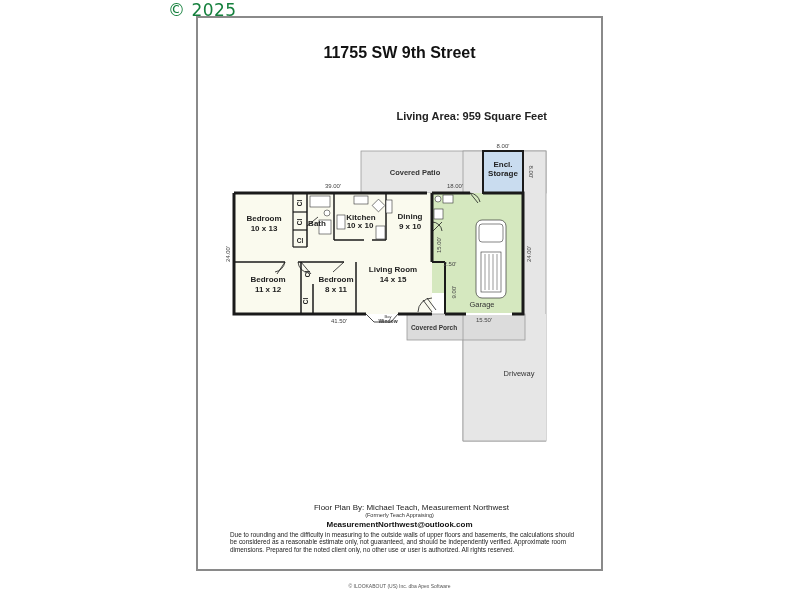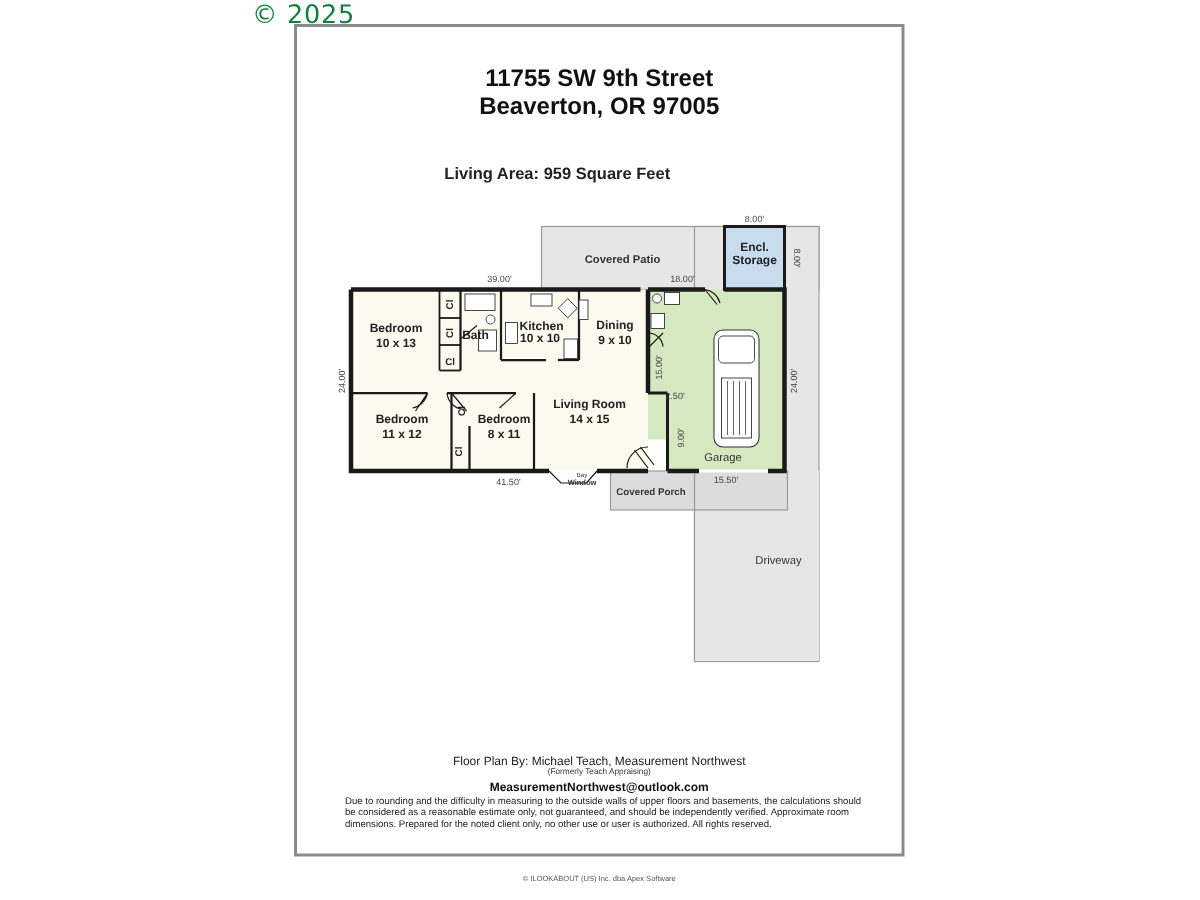--- a/index.html
+++ b/index.html
@@ -1,39 +1,38 @@
 <!DOCTYPE html>
 <html><head>
 <meta charset="utf-8">
 <style>
   html, body { margin:0; padding:0; background:#ffffff; }
   body { width:800px; height:600px; position:relative; overflow:hidden; font-family:"Liberation Sans", sans-serif; color:#1a1a1a; }
   .abs { position:absolute; }
   .copyright-top { left:168px; top:0px; font-size:17px; color:#15803d; letter-spacing:0.5px; font-family:"DejaVu Sans", sans-serif; }
   .frame { left:196px; top:16px; width:407px; height:555px; border:2px solid #8a8a8a; box-sizing:border-box; }
   .title { left:196px; top:27px; width:407px; text-align:center; font-weight:bold; font-size:16px; line-height:19px; color:#111;margin-top:16px; }
-  .living { left:196px; top:110px; width:351px; text-align:center; font-weight:bold; font-size:11px; color:#222; }
+  .living { left:196px; top:110px; width:351px; text-align:right; font-weight:bold; font-size:11px; color:#222; }
   .plan { left:0; top:0; width:800px; height:600px; }
-  .footer-by { left:196px; top:503px; width:407px; text-align:center; font-size:8px; color:#222; }
+  .footer-by { left:196px; top:503px; width:407px; text-align:center; font-size:8px; color:#222;padding-left:12px; }
   .footer-former { left:196px; top:512px; width:407px; text-align:center; font-size:5.5px; color:#333; }
   .footer-email { left:196px; top:520px; width:407px; text-align:center; font-size:8px; font-weight:bold; color:#111; }
   .footer-disc { left:230px; top:531px; width:350px; font-size:6.4px; line-height:7.4px; color:#222; }
   .copyright-bottom { left:196px; top:583px; width:407px; text-align:center; font-size:5px; color:#555; }
   svg text { font-family:"Liberation Sans", sans-serif; }
 </style>
 </head>
 <body>
 
 <div class="abs copyright-top">© 2025</div>
 
 <div class="abs frame"></div>
 
 <div class="abs title">
   <div>11755 SW 9th Street</div>
-  <div>Beaverton, OR 97005</div>
 </div>
 
 <div class="abs living">Living Area: 959 Square Feet</div>
 
 <svg class="abs plan" viewBox="0 0 800 600" width="800" height="600">
 
   <rect x="361" y="151" width="185" height="42" fill="#e6e6e6" stroke="#9a9a9a" stroke-width="0.8"></rect>
   <rect x="463" y="151" width="83" height="290" fill="#e6e6e6" stroke="#9a9a9a" stroke-width="0.8"></rect>
   <rect x="463" y="314" width="83" height="127" fill="#e6e6e6" stroke="none"></rect>
   <rect x="407" y="314" width="118" height="26" fill="#dcdcdc" stroke="#9a9a9a" stroke-width="0.8"></rect>

